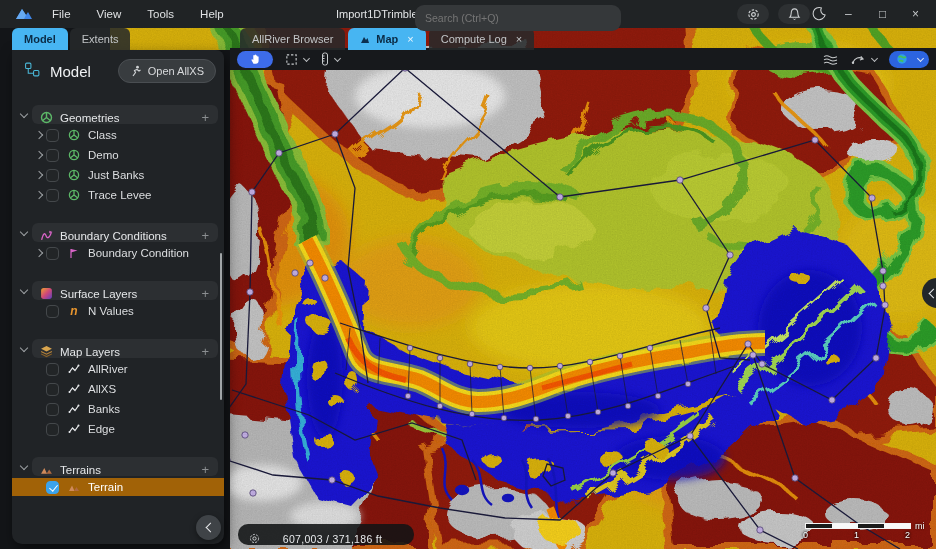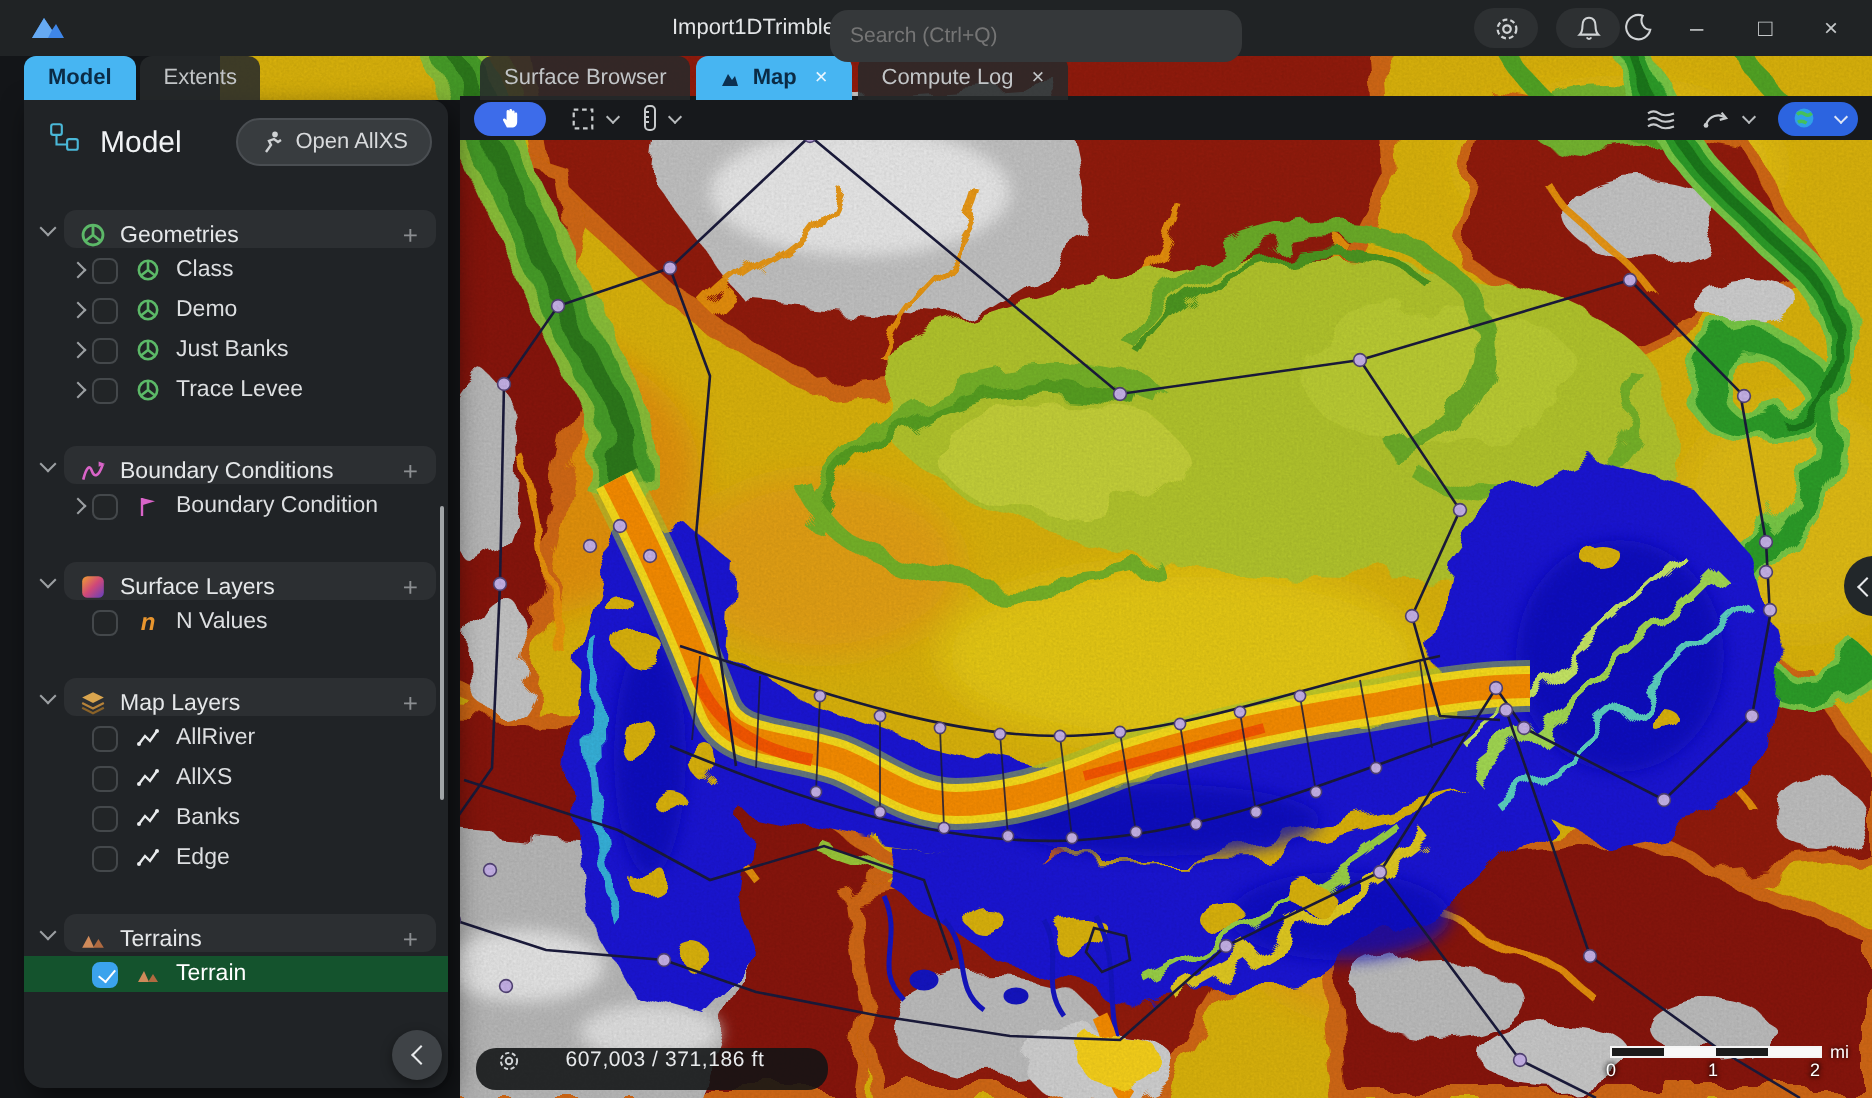--- a/index.html
+++ b/index.html
@@ -62,32 +62,32 @@
   .sec-icon,.it-icon{width:14px;height:14px;margin-right:7px;display:flex;align-items:center;justify-content:center;flex:none}
   .plus{margin-left:auto;color:#8b8e91;font-size:13px;line-height:13px}
   .item{display:flex;align-items:center;height:18px;padding-left:20px;margin:2px 0;color:#dcdee0}
   .item.nochev{padding-left:34px}
   .item .chev{margin:0 4px 0 4px}
   .cb{width:13px;height:13px;border-radius:4px;background:#222527;border:1px solid #44484b;
       flex:none;margin-right:8px;position:relative;box-sizing:border-box}
   .cb.checked{background:#3ba3ec;border-color:#3ba3ec}
   .cb.checked::after{content:"";position:absolute;left:3.5px;top:1px;width:4px;height:7px;
       border-right:1.6px solid #fff;border-bottom:1.6px solid #fff;transform:rotate(40deg)}
-  .item.selected{background:#14532d;color:#fff}
+  .item.selected{background:#a16207;color:#fff}
   .nval{color:#e8952e;font-style:italic;font-weight:bold;font-size:12px}
   .scroll-thumb{position:absolute;right:2px;top:203px;width:2px;height:147px;background:#b9bcbe;
                 border-radius:1px;opacity:.85}
   .collapse-btn{position:absolute;left:184px;top:465px;width:25px;height:25px;border-radius:50%;
                 background:#3f4347;display:flex;align-items:center;justify-content:center;
                 box-shadow:0 2px 6px rgba(0,0,0,.4)}
   .chev-left{width:6px;height:6px;border-left:1.7px solid #e8eaec;border-bottom:1.7px solid #e8eaec;
              transform:rotate(45deg);margin-left:3px}
   
   .status-pill{position:absolute;left:238px;top:524px;width:176px;height:21px;border-radius:10px;
-               background:rgba(17,19,21,.88);display:flex;align-items:flex-start;z-index:25;
+               background:rgba(17,19,21,.88);display:flex;align-items:flex-end;z-index:25;
                font-size:10.5px;color:#e8eaec;padding:0 10px;box-sizing:border-box}
   .status-pill .coords{margin:0 auto;letter-spacing:.3px}
   .scalebar{position:absolute;left:803px;top:521px;width:126px;height:22px;z-index:25;font-size:9px;color:#fff}
   .sb-bar{position:absolute;left:2px;top:2px;width:104px;height:4px;border:1px solid #f5f5f5;display:flex}
   .sb-bar span{flex:1;height:100%}
   .sb-lab{position:absolute;top:9px;text-shadow:0 0 2px #000,0 0 3px #000}
   .sb-unit{position:absolute;left:112px;top:0;text-shadow:0 0 2px #000}
   .right-collapse{position:absolute;left:922px;top:278px;width:30px;height:30px;border-radius:50%;
                   background:#22272a;z-index:25;display:flex;align-items:center;justify-content:center}
   .right-collapse .chev-left{margin-left:-8px}
@@ -339,20 +339,26 @@
 <div class="leftcol"></div>
 <div class="underpanel"></div>
 
 <div class="titlebar">
   <span class="logo">
     <svg width="20" height="14" viewBox="0 0 20 14">
         <path d="M2 12 L8 2 L12 8 L14 5 L18 12 Z" fill="#3f86e8"></path>
         <path d="M8 2 L12 8 L10 12 L2 12 Z" fill="#6db0f5" opacity=".85"></path>
       </svg>
   </span>
+  <div class="menus">
+    <span class="menu">File</span>
+    <span class="menu">View</span>
+    <span class="menu">Tools</span>
+    <span class="menu">Help</span>
+  </div>
   <span class="app-title">Import1DTrimble</span>
   <input class="search" placeholder="Search (Ctrl+Q)" style="">
   <div class="win-pill" style="left:737px">
     <svg width="15" height="15" viewBox="0 0 16 16">
         <circle cx="8" cy="8" r="5" fill="none" stroke="#d0d3d5" stroke-width="1.2" stroke-dasharray="2.6 1.6"></circle>
         <circle cx="8" cy="8" r="2" fill="none" stroke="#d0d3d5" stroke-width="1.2"></circle>
       </svg>
   </div>
   <div class="win-pill" style="left:778px">
     <svg width="15" height="15" viewBox="0 0 16 16">
@@ -370,21 +376,21 @@
   <span class="win-glyph" style="left:912px">×</span>
 </div>
 
 <div class="side-tabs">
   <div class="tab active">Model</div>
   <div class="tab">Extents</div>
 </div>
 
 <div class="main-tabs">
   <div class="tab">
-      <span>Surface Browser</span>
+      <span>AllRiver Browser</span>
     </div>
   <div class="tab active">
     <span class="tabicon">
         <svg width="10" height="10" viewBox="0 0 10 10">
           <path d="M1 9 L4 3 L6 6 L7.5 4 L9 9 z" fill="#0c3050"></path>
         </svg>
       </span>
     <span>Map</span>
     <span class="x">×</span>
   </div>

